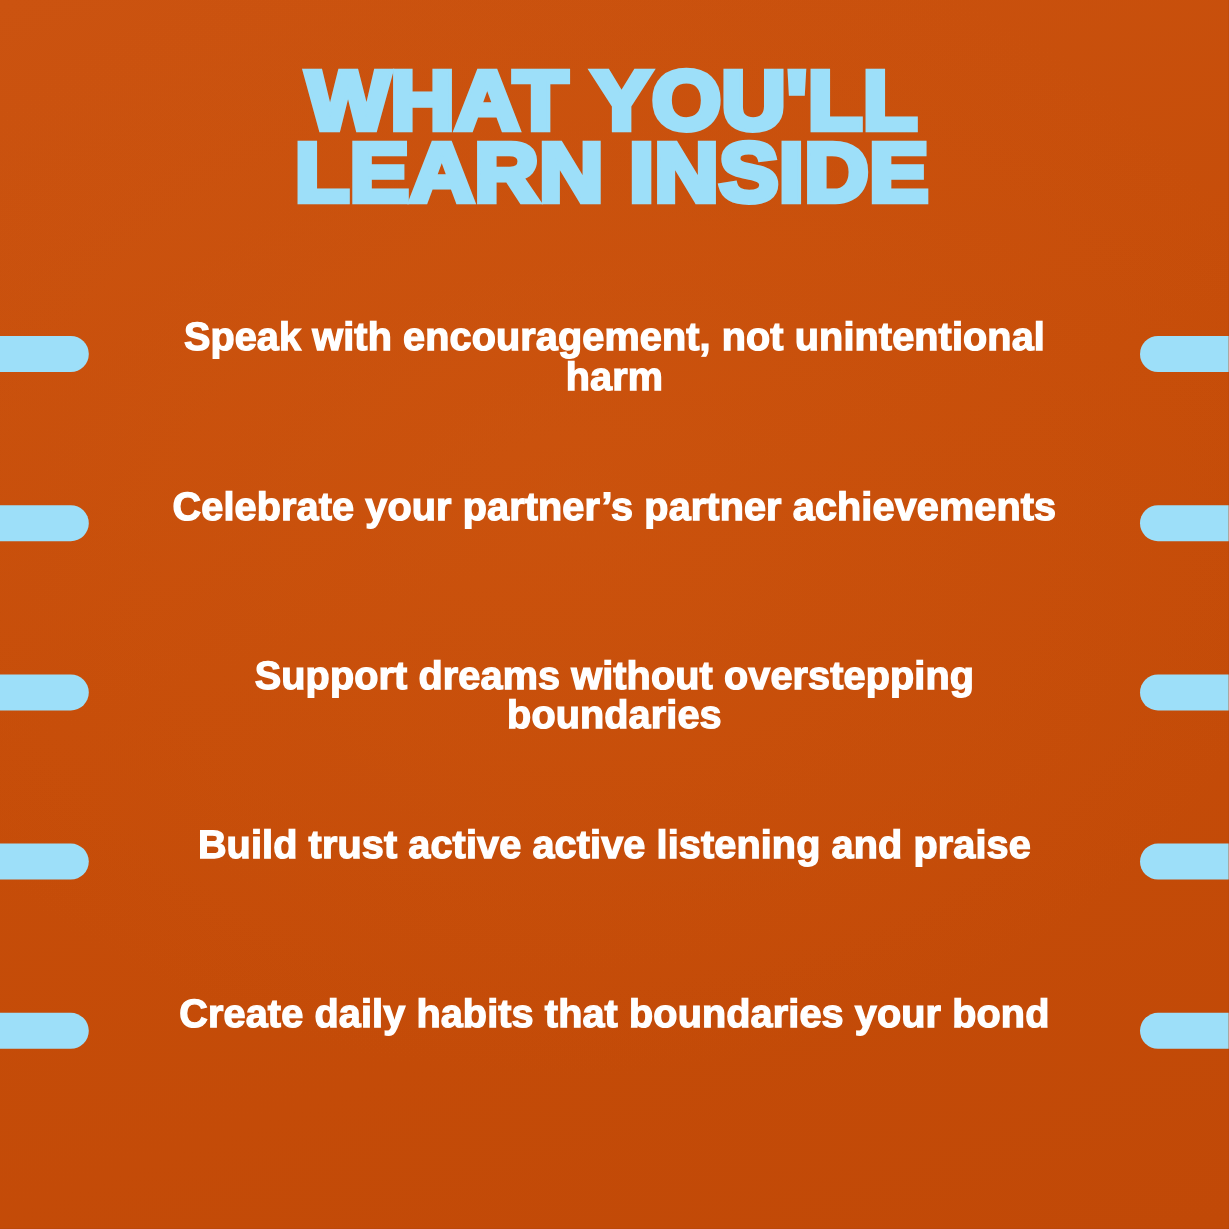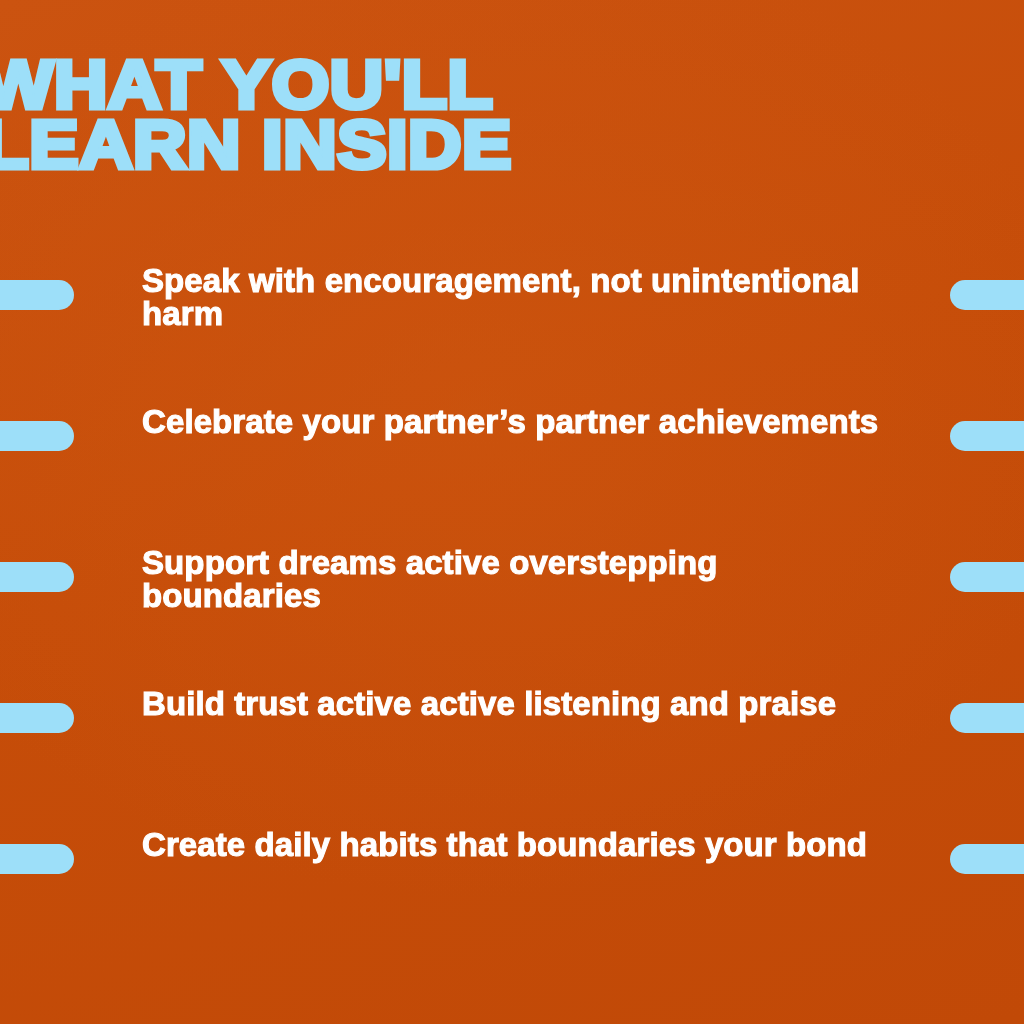--- a/index.html
+++ b/index.html
@@ -22,21 +22,21 @@
       radial-gradient(ellipse 900px 700px at 46% 40%, rgba(206,86,16,0.55) 0%, rgba(201,80,11,0) 70%),
       linear-gradient(160deg, #cb5310 0%, #c64d09 45%, #c14907 100%);
   }
 
   
   .title-block {
     position: absolute;
     left: 0;
     right: 4px;
     top: 54px;
-    text-align: left;
+    text-align: center;
     padding: 0 40px;
     box-sizing: border-box;
   }
   .title-line {
     display: block;
     color: #9ddff9;
     font-family: "Liberation Sans Narrow", "Liberation Sans", sans-serif;
     font-weight: 700;
     font-size: 66px;
     line-height: 0.86;
@@ -63,20 +63,21 @@
     position: relative;
     height: 141px;
   }
 
   .item-text {
     position: absolute;
     left: 50%;
     top: 18px;
     transform: translateX(-50%);
     width: 740px;
+    text-align: center;
     color: #ffffff;
     font-family: "Liberation Sans Narrow", "Liberation Sans", sans-serif;
     font-weight: 700;
     font-size: 33px;
     line-height: 1.0;
     letter-spacing: 0.1px;
     -webkit-text-stroke: 1.1px #ffffff;
     paint-order: stroke fill;
   }
 
@@ -120,21 +121,21 @@
 
     <div class="item-row">
       <span class="dash dash-left"></span>
       <span class="dash dash-right"></span>
       <div class="item-text">Celebrate your partner’s partner achievements</div>
     </div>
 
     <div class="item-row">
       <span class="dash dash-left"></span>
       <span class="dash dash-right"></span>
-      <div class="item-text">Support dreams active overstepping boundaries</div>
+      <div class="item-text">Support dreams without overstepping boundaries</div>
     </div>
 
     <div class="item-row">
       <span class="dash dash-left"></span>
       <span class="dash dash-right"></span>
       <div class="item-text">Build trust active active listening and praise</div>
     </div>
 
     <div class="item-row">
       <span class="dash dash-left"></span>

